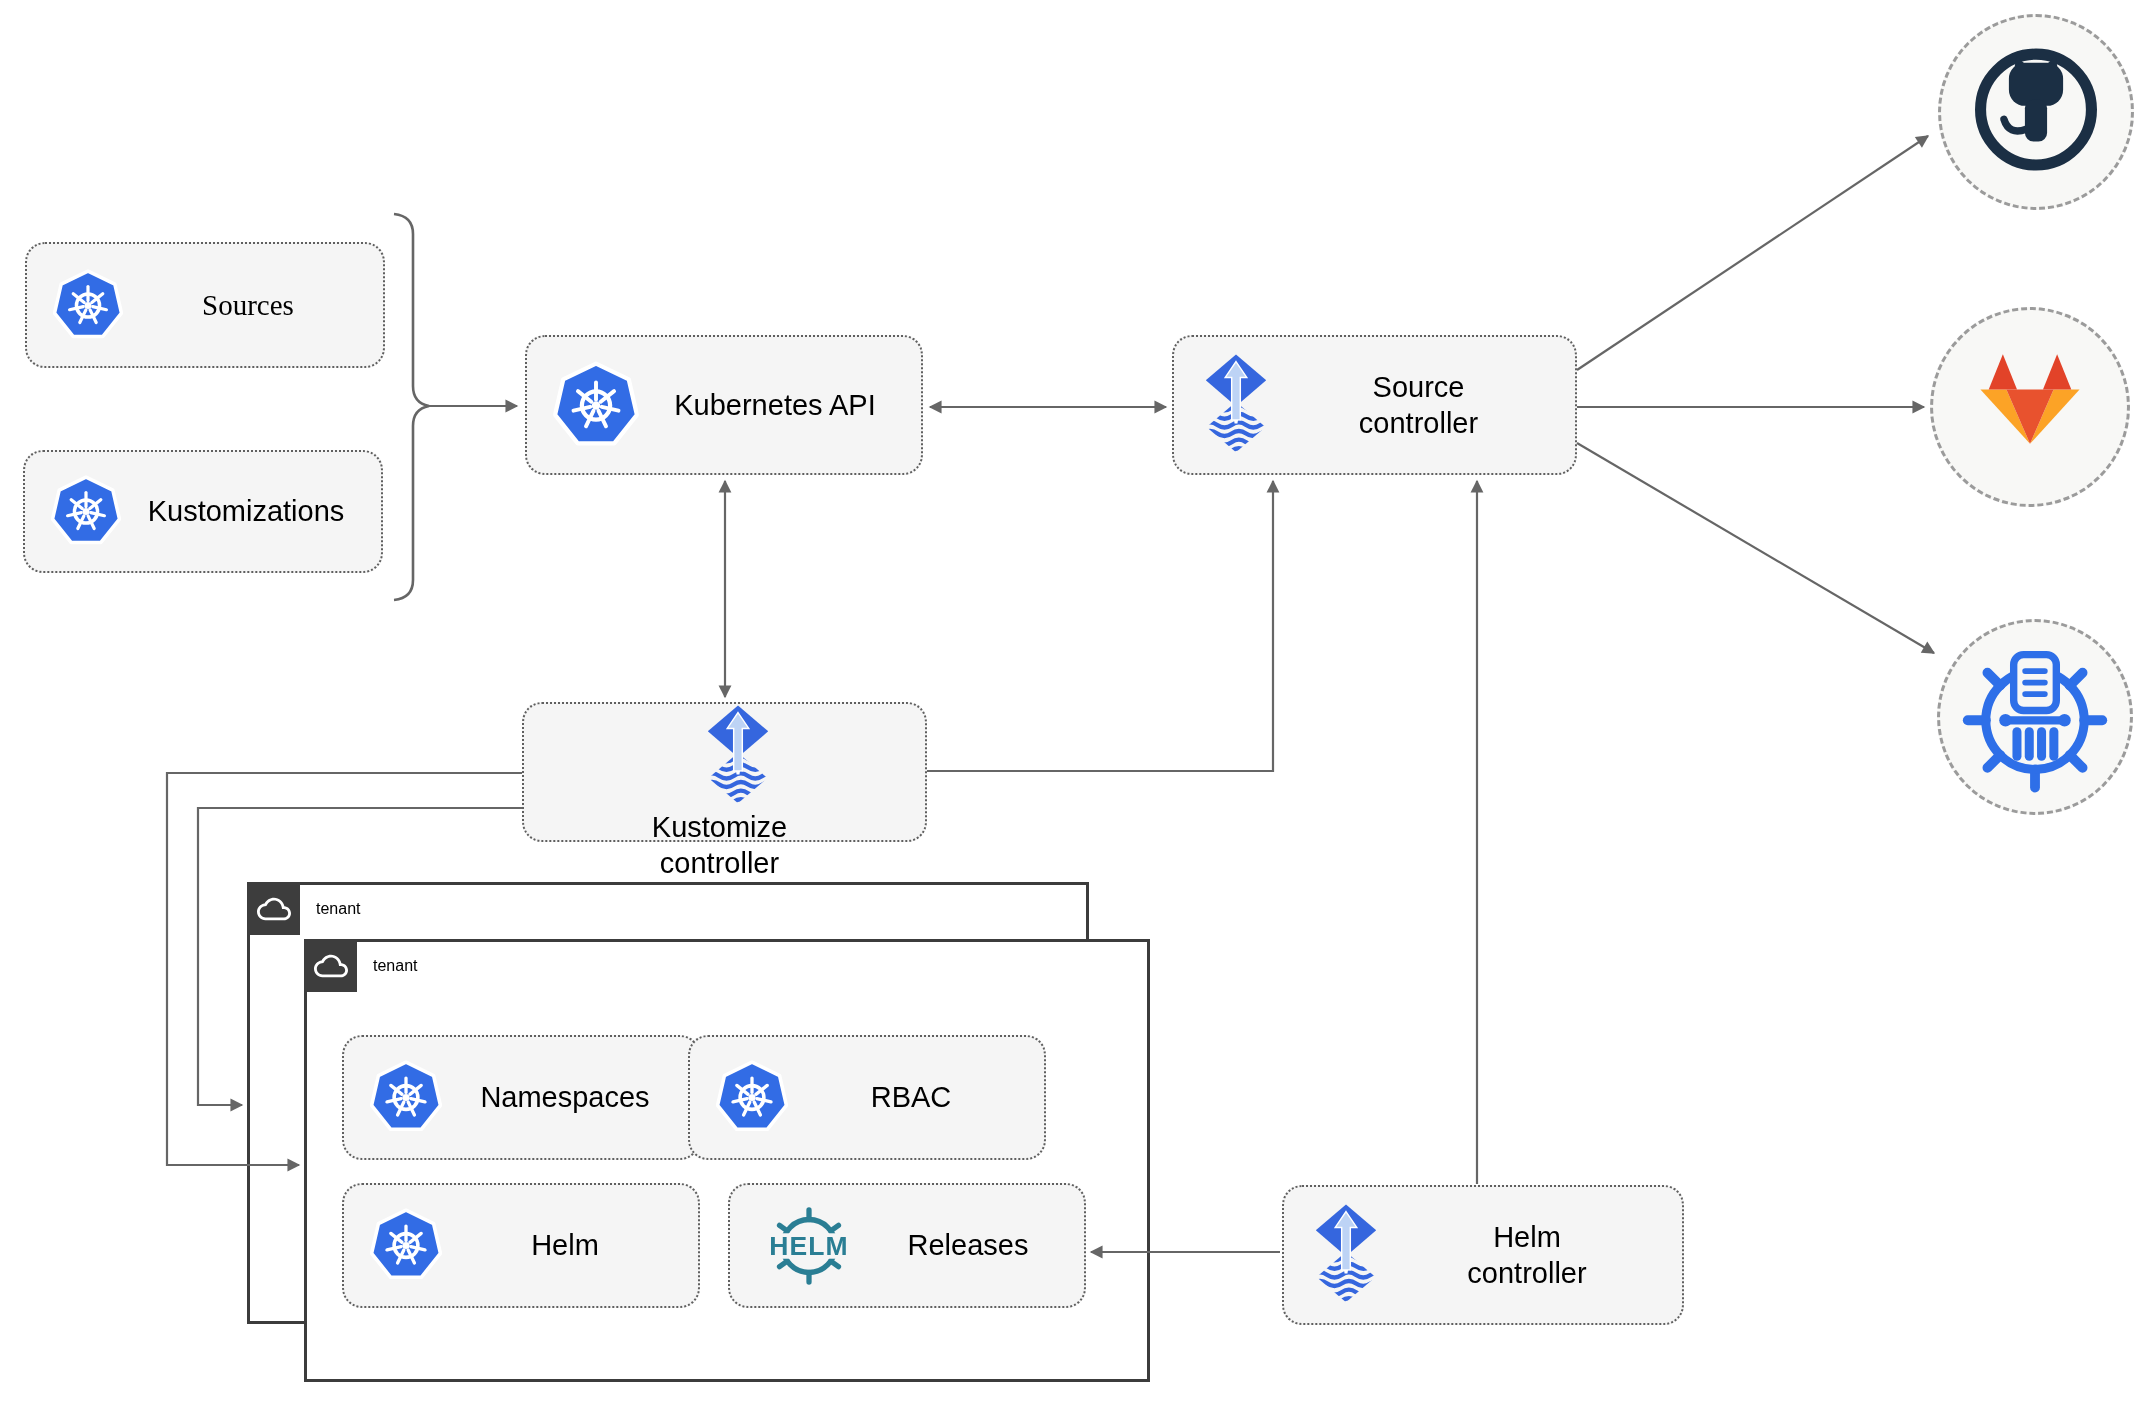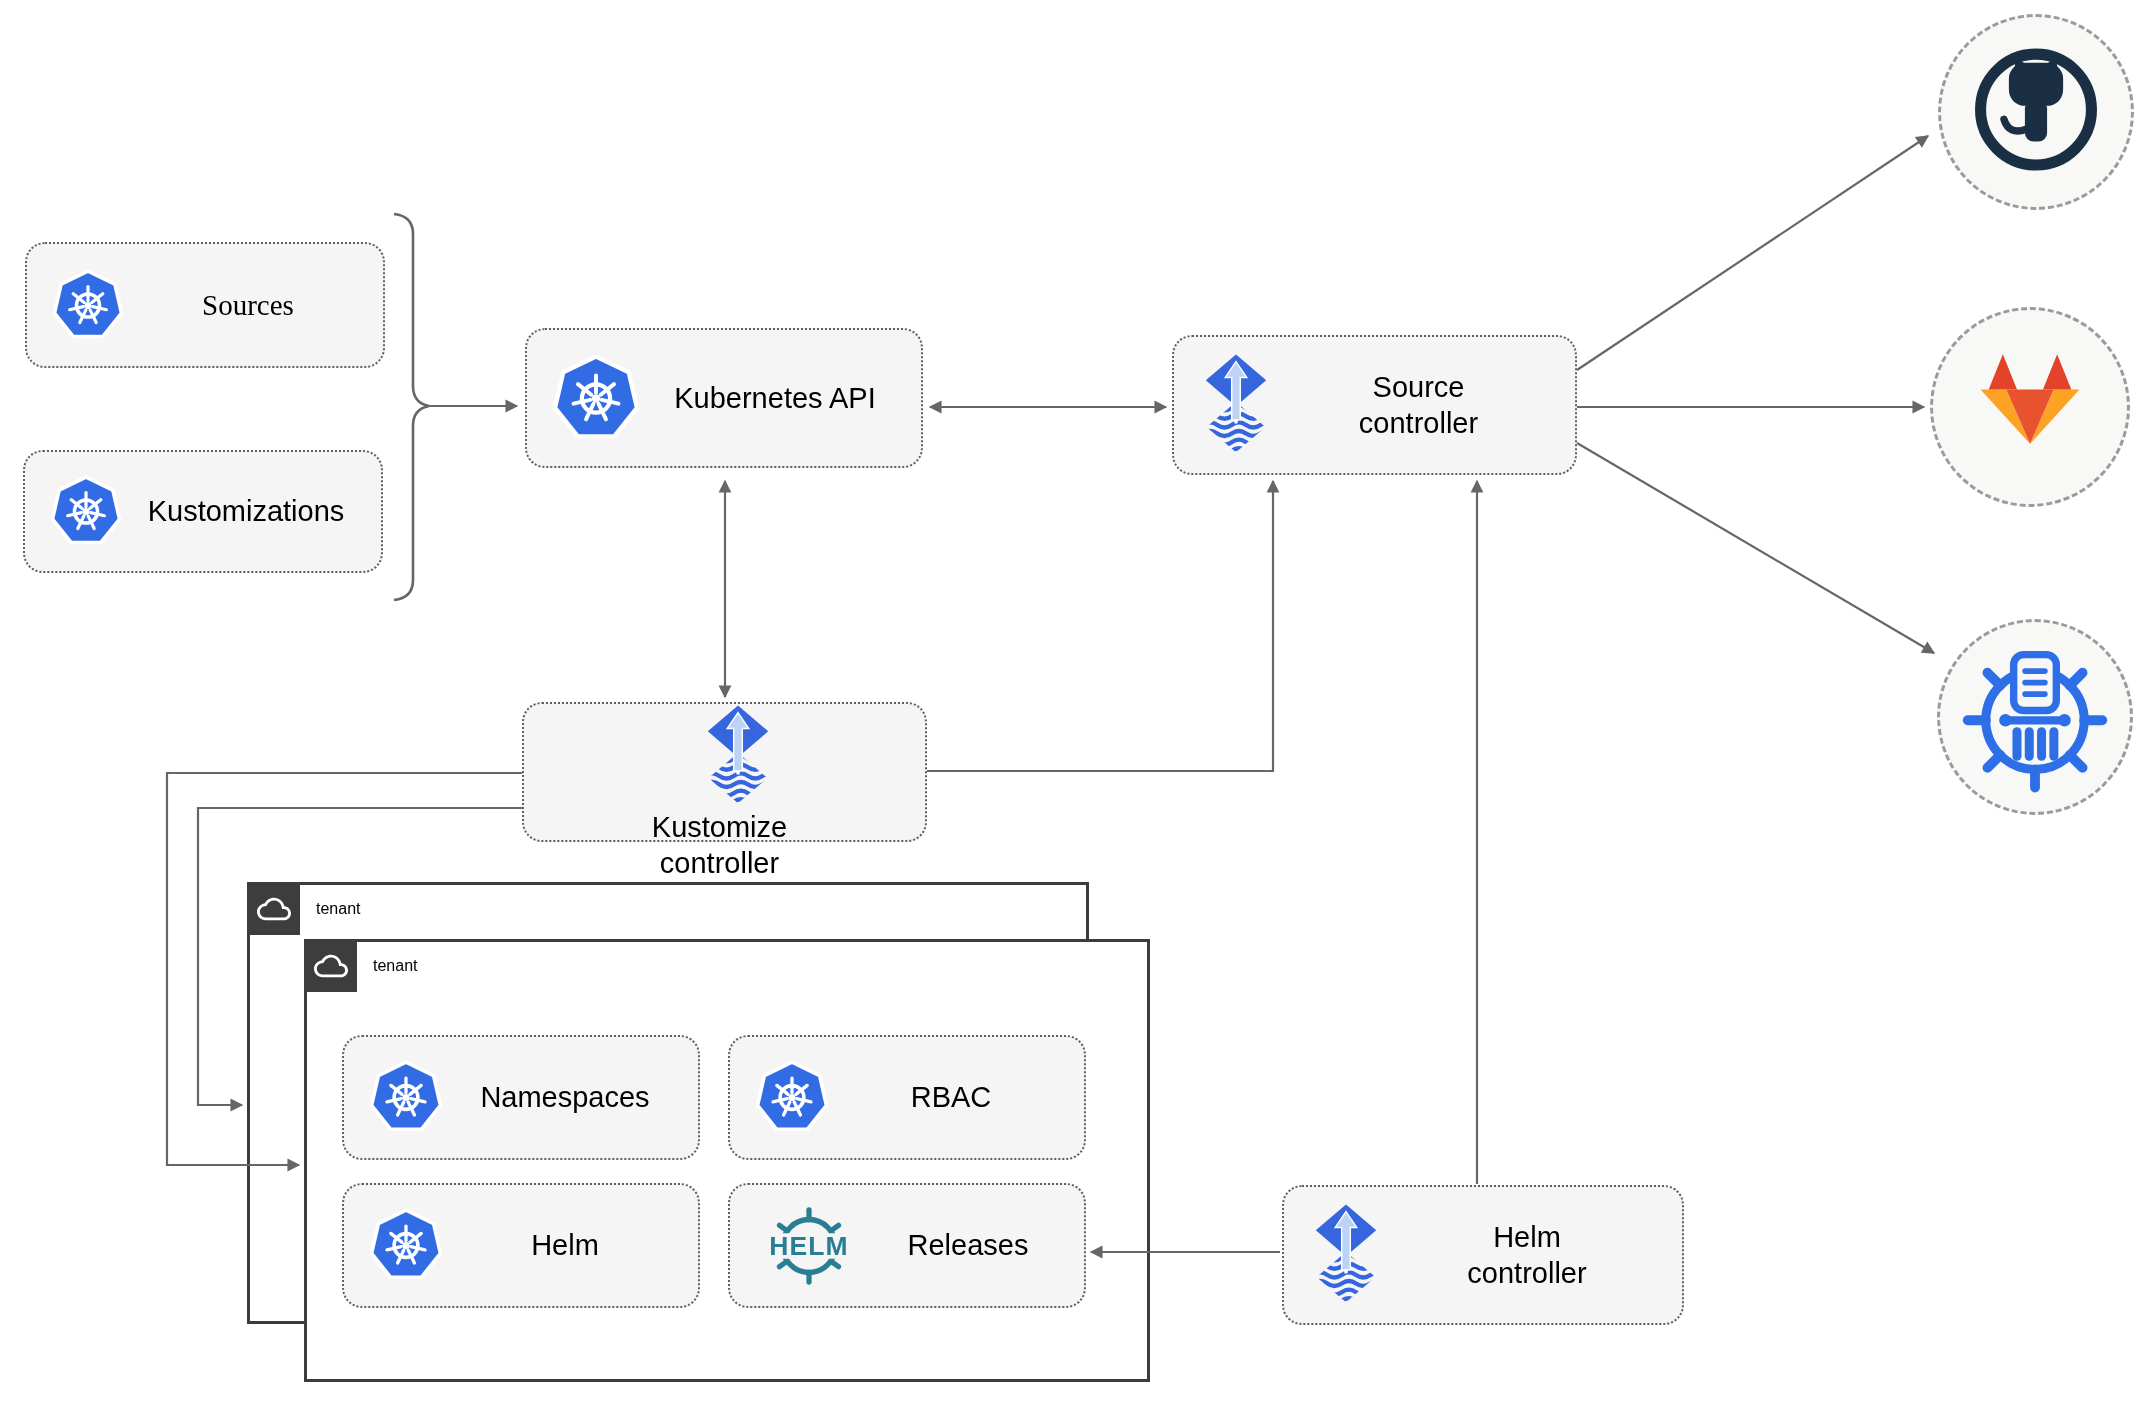--- a/index.html
+++ b/index.html
@@ -171,21 +171,21 @@
 
   <div class="node" style="left:23px;top:450px;width:360px;height:123px;">
     <span class="icon ik8s">
         <svg viewBox="0 0 100 104">
           <use href="#sym-k8s"></use>
         </svg>
       </span>
     <span class="node-label">Kustomizations</span>
   </div>
 
-  <div class="node" style="left:525px;top:328px;width:398px;height:140px;">
+  <div class="node" style="left:525px;top:335px;width:398px;height:140px;">
     <span class="icon ik8s-lg">
         <svg viewBox="0 0 100 104">
           <use href="#sym-k8s"></use>
         </svg>
       </span>
     <span class="node-label">Kubernetes API</span>
   </div>
 
   <div class="node" style="left:1172px;top:335px;width:405px;height:140px;justify-content:flex-end;">
     <span class="icon iflux">
@@ -219,21 +219,21 @@
 
   <div class="node" style="left:342px;top:1035px;width:358px;height:125px;">
     <span class="icon ik8s-sm">
         <svg viewBox="0 0 100 104">
           <use href="#sym-k8s"></use>
         </svg>
       </span>
     <span class="node-label">Namespaces</span>
   </div>
 
-  <div class="node" style="left:728px;top:1035px;width:358px;height:125px;">
+  <div class="node" style="left:688px;top:1035px;width:358px;height:125px;">
     <span class="icon ik8s-sm">
         <svg viewBox="0 0 100 104">
           <use href="#sym-k8s"></use>
         </svg>
       </span>
     <span class="node-label">RBAC</span>
   </div>
 
   <div class="node" style="left:342px;top:1183px;width:358px;height:125px;">
     <span class="icon ik8s-sm">

